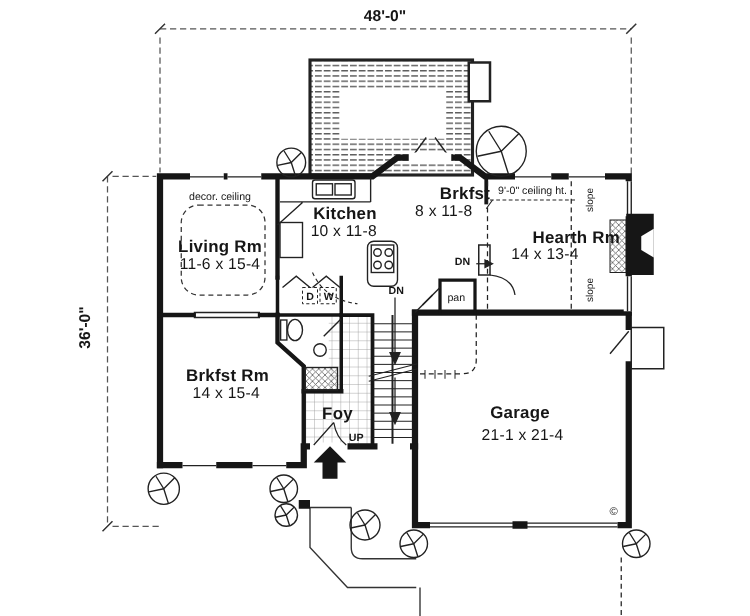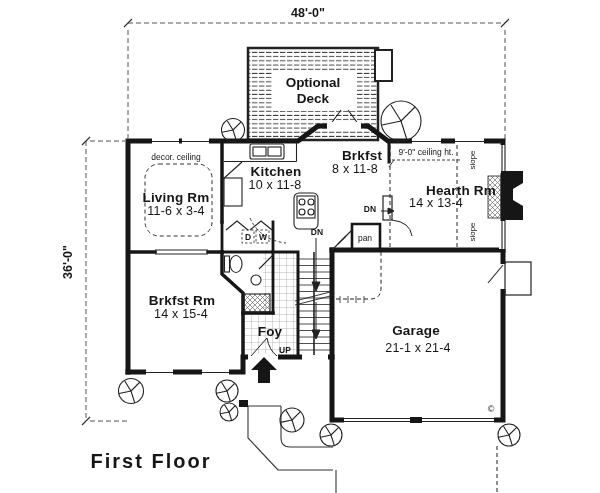--- a/index.html
+++ b/index.html
@@ -183,48 +183,46 @@
 
   <rect x="145" y="164" width="67" height="72" rx="14" fill="none" stroke="#333" stroke-width="1" stroke-dasharray="4,3"></rect>
 </svg>
 
 <div class="lbl dim" style="left:308px;top:13px">48'-0"</div>
 <div class="lbl dim vert" style="left:68px;top:262px">36'-0"</div>
 
 <div class="lbl sm" style="left:176px;top:157px">decor. ceiling</div>
 
 <div class="lbl rn" style="left:176px;top:197px">Living Rm</div>
-<div class="lbl rs" style="left:176px;top:211px">11-6 x 3-4</div>
+<div class="lbl rs" style="left:176px;top:211px">11-6 x 15-4</div>
 
 <div class="lbl rn" style="left:276px;top:171px">Kitchen</div>
 <div class="lbl rs" style="left:275px;top:185px">10 x 11-8</div>
 
-<div class="lbl rn" style="left:362px;top:155px">Brkfst</div>
+<div class="lbl rn" style="left:372px;top:155px">Brkfst</div>
 <div class="lbl rs" style="left:355px;top:169px">8 x 11-8</div>
 
 <div class="lbl rn" style="left:461px;top:190px">Hearth Rm</div>
 <div class="lbl rs" style="left:436px;top:203px">14 x 13-4</div>
 
 <div class="lbl rn" style="left:182px;top:300px">Brkfst Rm</div>
 <div class="lbl rs" style="left:181px;top:314px">14 x 15-4</div>
 
 <div class="lbl rn" style="left:270px;top:331px">Foy</div>
 
 <div class="lbl rn" style="left:416px;top:330px">Garage</div>
 <div class="lbl rs" style="left:418px;top:348px">21-1 x 21-4</div>
 
-<div class="lbl deckl" style="left:313px;top:91px">Optional Deck</div>
 
 <div class="lbl sm" style="left:426px;top:152px">9'-0" ceiling ht.</div>
 <div class="lbl slope" style="left:472px;top:160px">slope</div>
 <div class="lbl slope" style="left:472px;top:232px">slope</div>
 
 <div class="lbl smb" style="left:317px;top:232px">DN</div>
 <div class="lbl smb" style="left:370px;top:209px">DN</div>
 <div class="lbl sm" style="left:365px;top:238px">pan</div>
 <div class="lbl smb" style="left:285px;top:350px">UP</div>
 <div class="lbl smb" style="left:248px;top:237px">D</div>
 <div class="lbl smb" style="left:263px;top:237px">W</div>
 <div class="lbl cpy" style="left:491px;top:409px">©</div>
 
-<div class="lbl title" style="left:151px;top:461px">First Floor</div>
 
 </div>
 
 </body></html>

